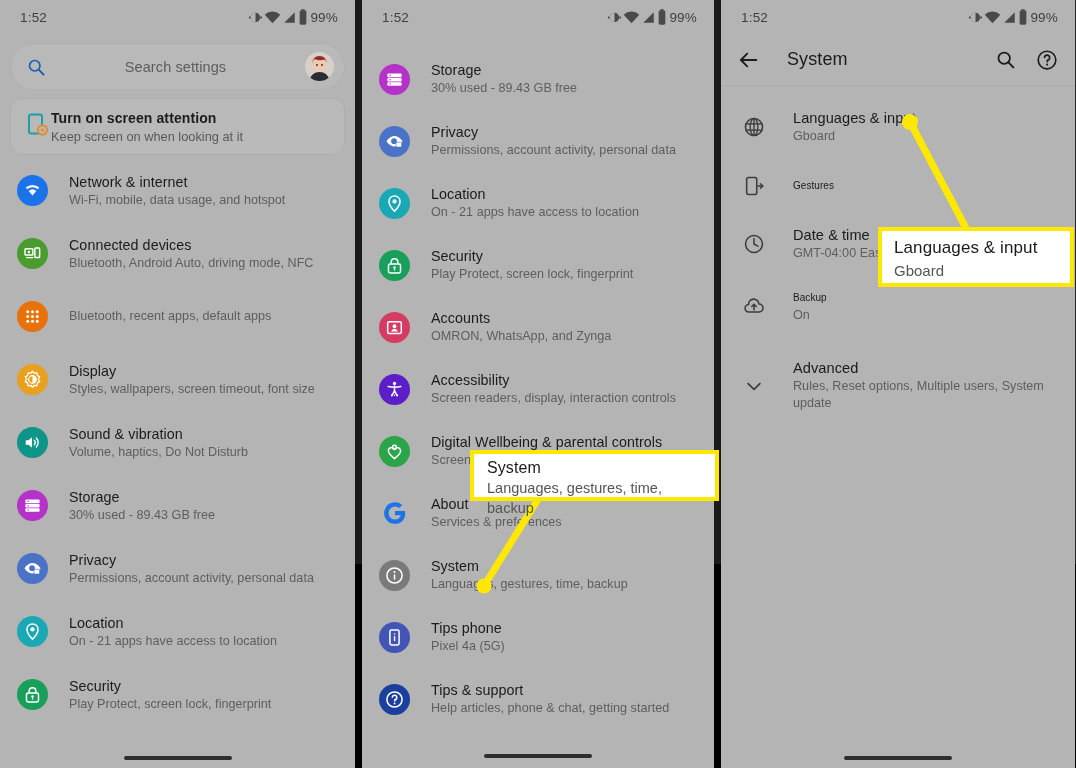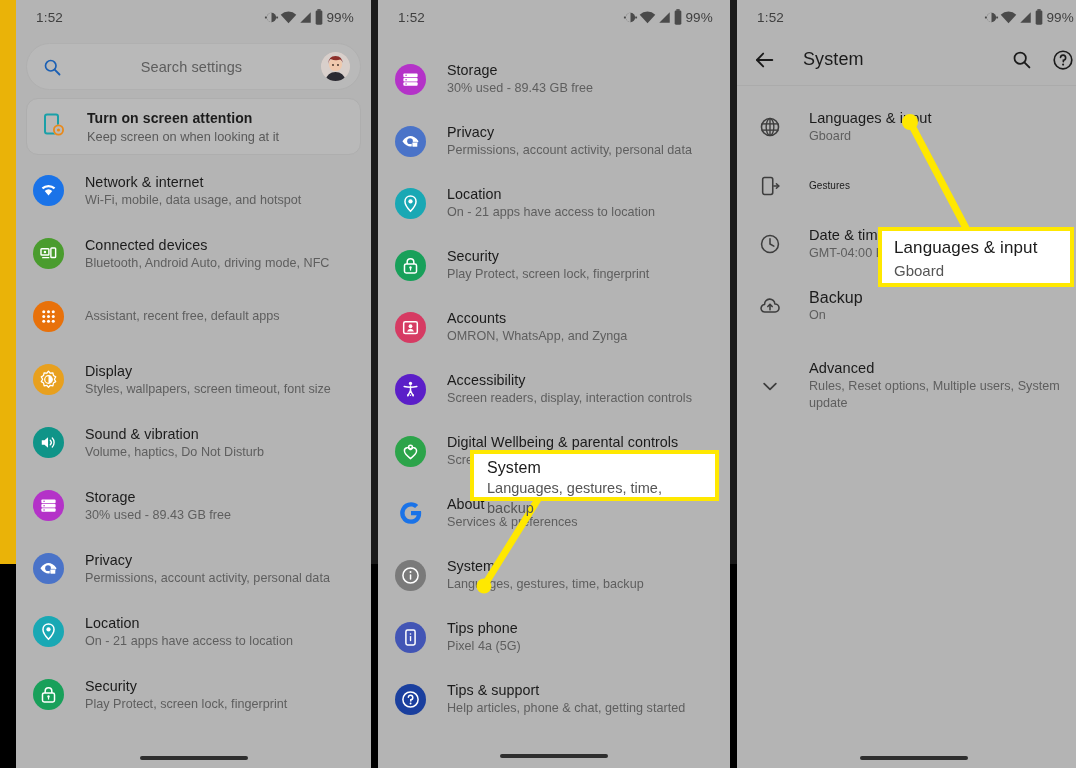--- a/index.html
+++ b/index.html
@@ -6,22 +6,21 @@
   html, body {
     width: 1076px; height: 768px;
     font-family: "Liberation Sans", sans-serif;
     background: #000;
     overflow: hidden;
   }
   .stage {
     position: relative;
     width: 1076px; height: 564px;
     display: flex;
-    background: #eab308;
-    padding-left: 16px;
+    background: #ef4444;
   }
 
   
   .panel {
     position: relative;
     height: 768px;
     background: #b4b4b4;
     overflow: hidden;
     flex: 0 0 auto;
   }
@@ -81,21 +80,20 @@
   
   .suggest-card {
     margin: 8px 10px 0 10px;
     height: 57px;
     border-radius: 12px;
     background: #b9b9b9;
     border: 1px solid #aeaeae;
     display: flex;
     align-items: center;
     padding: 0 14px;
-    gap: 20px;
   }
   .suggest-text .t1 {
     font-size: 14px; font-weight: bold; color: #1c1c1c; letter-spacing: .1px;
     line-height: 18px;
   }
   .suggest-text .t2 {
     font-size: 12.8px; color: #595959; line-height: 17px;
   }
 
   
@@ -297,21 +295,21 @@
               <circle cx="18" cy="6" r="1.9" fill="#fff"></circle>
               <circle cx="6" cy="12" r="1.9" fill="#fff"></circle>
               <circle cx="12" cy="12" r="1.9" fill="#fff"></circle>
               <circle cx="18" cy="12" r="1.9" fill="#fff"></circle>
               <circle cx="6" cy="18" r="1.9" fill="#fff"></circle>
               <circle cx="12" cy="18" r="1.9" fill="#fff"></circle>
               <circle cx="18" cy="18" r="1.9" fill="#fff"></circle>
             </svg>
           </span>
           <div>
-            <div class="row-sub">Assistant, recent free, default apps</div>
+            <div class="row-sub">Bluetooth, recent apps, default apps</div>
           </div>
         </div>
         <div class="row">
           <span class="row-icon" style="background: rgb(232, 160, 30);">
             <svg width="19" height="19" viewBox="0 0 24 24">
               <path d="M12 1.5 l2.2 2.6 3.4 -.6 .6 3.4 2.9 1.8 -1.7 3 1.7 3 -2.9 1.8 -.6 3.4 -3.4 -.6 -2.2 2.6 -2.2 -2.6 -3.4 .6 -.6 -3.4 -2.9 -1.8 1.7 -3 -1.7 -3 2.9 -1.8 .6 -3.4 3.4 .6 Z" fill="none" stroke="#fff" stroke-width="1.6" stroke-linejoin="round"></path>
               <path d="M12 7.2 a4.8 4.8 0 0 1 0 9.6 Z" fill="#fff"></path>
               <circle cx="12" cy="12" r="4.8" fill="none" stroke="#fff" stroke-width="1.5"></circle>
             </svg>
           </span>
@@ -672,21 +670,21 @@
         </div>
         <div class="row-sys">
           <span class="row-oicon">
             <svg width="22" height="22" viewBox="0 0 24 24">
               <path d="M6.6 18.6 a4.1 4.1 0 0 1 -.5 -8.2 A5.6 5.6 0 0 1 17.3 9.8 a4.4 4.4 0 0 1 .3 8.8 Z" fill="none" stroke="#3d3d3d" stroke-width="1.7" stroke-linejoin="round"></path>
               <line x1="12" y1="16.2" x2="12" y2="10.4" stroke="#3d3d3d" stroke-width="1.7" stroke-linecap="round"></line>
               <polyline points="9.6,12.6 12,10.1 14.4,12.6" fill="none" stroke="#3d3d3d" stroke-width="1.7" stroke-linecap="round" stroke-linejoin="round"></polyline>
             </svg>
           </span>
           <div>
-            <div class="row-title" style="font-size: 16px;">Backup</div>
+            <div class="row-title" style="font-size: 10px;">Backup</div>
             <div class="row-sub">On</div>
           </div>
         </div>
         <div class="row-sys" style="padding-top: 22px;">
           <span class="row-oicon">
             <svg width="22" height="22" viewBox="0 0 24 24">
               <polyline points="5.6,9.4 12,15.6 18.4,9.4" fill="none" stroke="#3d3d3d" stroke-width="1.9" stroke-linecap="round" stroke-linejoin="round"></polyline>
             </svg>
           </span>
           <div>

